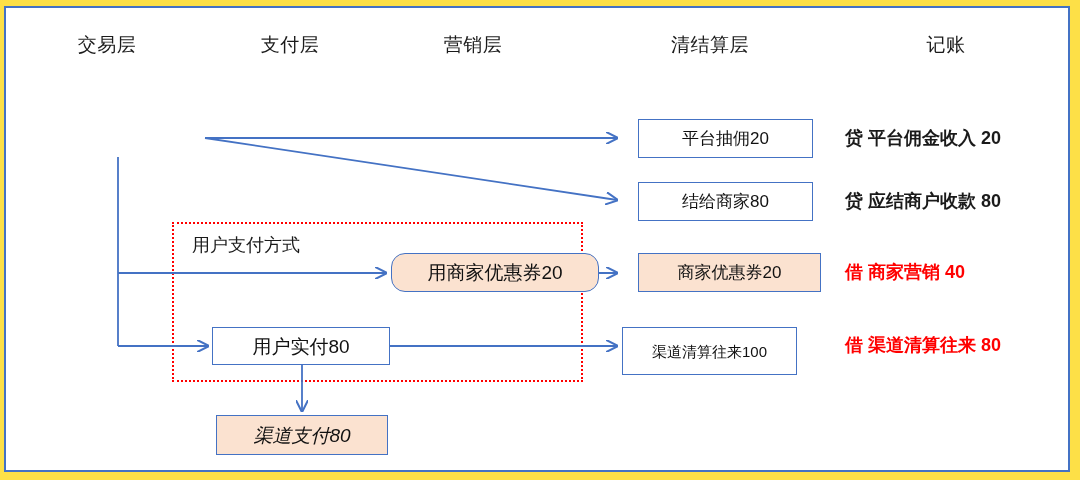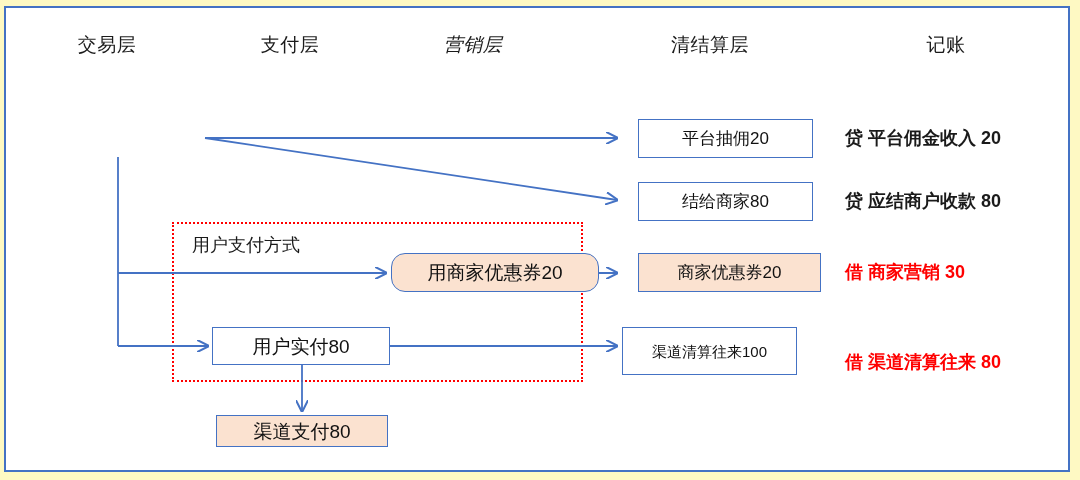--- a/index.html
+++ b/index.html
@@ -7,21 +7,21 @@
     padding: 0;
     background: #ffffff;
   }
   body {
     font-family: "Liberation Sans", "DejaVu Sans", sans-serif;
   }
   #canvas {
     position: relative;
     width: 1080px;
     height: 480px;
-    background: #fef9c3;
+    background: #fde047;
     overflow: hidden;
   }
   .frame {
     position: absolute;
     left: 4px;
     top: 6px;
     width: 1066px;
     height: 466px;
     border: 2px solid #4472c4;
     box-sizing: border-box;
@@ -86,21 +86,21 @@
 </style>
 </head>
 <body>
 
 <div id="canvas">
 
   <div class="frame"></div>
 
   <div class="col-header" style="left:107px; top:32px;">交易层</div>
   <div class="col-header" style="left:290px; top:32px;">支付层</div>
-  <div class="col-header" style="left:473px; top:32px;font-style:italic;">营销层</div>
+  <div class="col-header" style="left:473px; top:32px;">营销层</div>
   <div class="col-header" style="left:710px; top:32px;">清结算层</div>
   <div class="col-header" style="left:946px; top:32px;">记账</div>
 
   <div class="group-box" style="left:172px; top:222px; width:411px; height:160px;"></div>
   <div class="group-label" style="left:192px; top:233px;">用户支付方式</div>
 
   <svg class="wires" viewBox="0 0 1080 480" xmlns="http://www.w3.org/2000/svg">
     <defs>
       <marker id="arrow" viewBox="0 0 10 10" refX="9" refY="5" markerWidth="7" markerHeight="7" orient="auto-start-reverse">
         <path d="M 0 0 L 10 5 L 0 10" fill="none" stroke="#4472c4" stroke-width="1.6"></path>
@@ -132,20 +132,20 @@
   <div class="node mid" style="left:622px; top:182px; width:175px; height:39px;">结给商家80</div>
 
   <div class="node big orange" style="left:391px; top:253px; width:208px; height:39px;border-radius:14px;">用商家优惠券20</div>
 
   <div class="node mid orange" style="left:622px; top:253px; width:183px; height:39px;">商家优惠券20</div>
 
   <div class="node big" style="left:212px; top:327px; width:178px; height:38px;">用户实付80</div>
 
   <div class="node small" style="left:622px; top:327px; width:175px; height:48px;">渠道清算往来100</div>
 
-  <div class="node big orange" style="left:216px; top:415px; width:172px; height:32px;">渠道支付80</div>
+  <div class="node big orange" style="left:216px; top:415px; width:172px; height:40px;font-style:italic;">渠道支付80</div>
 
   <div class="ledger credit" style="left:845px; top:129px;">贷 平台佣金收入 20</div>
   <div class="ledger credit" style="left:845px; top:192px;">贷 应结商户收款 80</div>
-  <div class="ledger debit" style="left:845px; top:263px;">借 商家营销 30</div>
-  <div class="ledger debit" style="left:845px; top:336px;margin-top:17px;">借 渠道清算往来 80</div>
+  <div class="ledger debit" style="left:845px; top:263px;">借 商家营销 40</div>
+  <div class="ledger debit" style="left:845px; top:336px;">借 渠道清算往来 80</div>
 
 </div>
 
 </body></html>

